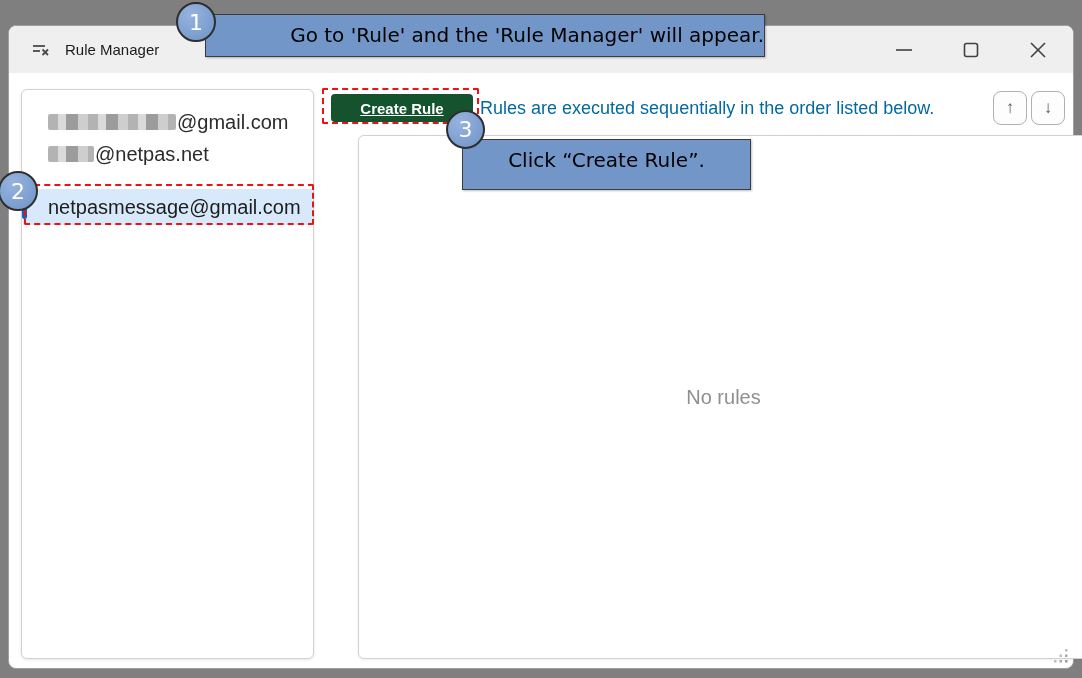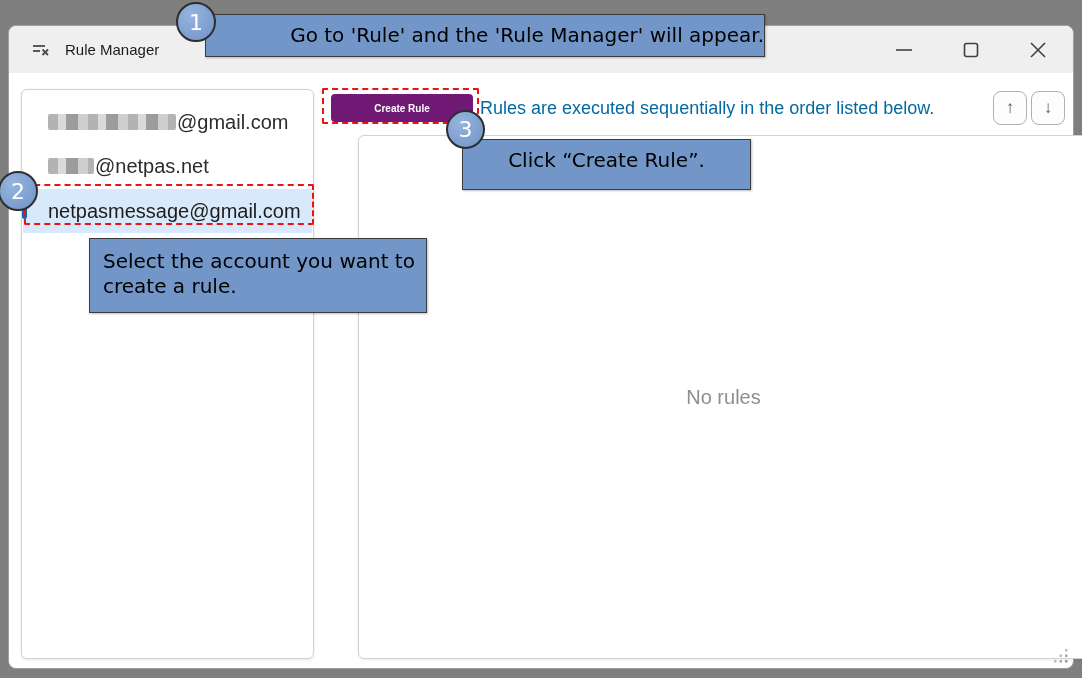--- a/index.html
+++ b/index.html
@@ -15,40 +15,40 @@
   .titlebar { position:absolute; left:0; top:0; right:0; height:47px; background:#efefef;
               border-radius:8px 8px 0 0; display:flex; align-items:center; }
   .app-icon { margin-left:22px; display:flex; align-items:center; }
   .title { margin-left:14px; font-size:15px; color:#1b1b1b; }
   .win-controls { margin-left:auto; display:flex; gap:21px; padding-right:12px; }
   .win-btn { width:46px; height:32px; display:flex; align-items:center; justify-content:center;
              background:transparent; border:none; cursor:default; }
 
   
   .create-rule { position:absolute; left:322px; top:68px; width:142px; height:28px;
-                 background:#701a75; color:#ffffff; border:none; border-radius:4px;
-                 font-size:10px; font-weight:600; font-family:inherit; }
+                 background:#14532d; color:#ffffff; border:none; border-radius:4px;
+                 font-size:15px; font-weight:600; font-family:inherit;text-decoration:underline; }
   .info-text { position:absolute; left:471px; top:68px; height:28px; line-height:28px;
                font-size:18px; color:#0369a1; white-space:nowrap; }
   .arrow-btn { position:absolute; top:65px; width:34px; height:34px; background:#fdfdfd;
                border:1px solid #b1b1b1; border-radius:8px; font-size:17px; color:#565656;
                display:flex; align-items:center; justify-content:center; font-family:inherit; }
   .arrow-btn.up { left:984px; }
   .arrow-btn.down { left:1022px; }
 
   
   .sidebar { position:absolute; left:12px; top:63px; width:293px; height:570px;
              background:#ffffff; border:1px solid #d2d2d2; border-radius:6px;
              box-shadow:0 1px 3px rgba(0,0,0,0.10); }
   .account-row { position:absolute; left:1px; right:1px; height:40px; display:flex;
                  align-items:center; padding-left:25px; font-size:20px; color:#2c2c2c;
                  white-space:nowrap; }
   .row-1 { top:12px; }
-  .row-2 { top:56px; }
-  .row-3 { top:99px; height:44px; background:#d7e9fa; color:#1d1d1d; }
+  .row-2 { top:44px; }
+  .row-3 { top:99px; height:36px; background:#d7e9fa; color:#1d1d1d; }
   .mask { display:inline-block; height:16px; border-radius:2px; margin-right:1px;
           background:repeating-linear-gradient(90deg,#b3b3b3 0 10px,#dadada 10px 18px,
                      #9c9c9c 18px 30px,#cecece 30px 40px); filter:blur(0.4px); }
   .mask-lg { width:128px; }
   .mask-sm { width:46px; }
   .accent-bar { position:absolute; left:0; top:110px; width:5px; height:19px;
                 background:#0f63bd; border-radius:3px; }
 
   
   .main-panel { position:absolute; left:318px; top:109px; width:731px; height:524px;
@@ -152,21 +152,20 @@
       <rect x="11" y="0" width="2.5" height="2.5" fill="#bdbdbd"></rect>
       <rect x="5.5" y="5.5" width="2.5" height="2.5" fill="#bdbdbd"></rect>
       <rect x="0" y="11" width="2.5" height="2.5" fill="#bdbdbd"></rect>
     </svg>
   </div>
 
   <div class="dash-box dash-create"></div>
   <div class="dash-box dash-account"></div>
 
   <div class="callout callout-1">Go to 'Rule' and the 'Rule Manager' will appear.</div>
-  <div class="callout callout-2">Select the account you want to create a rule.</div>
   <div class="callout callout-3">Click “Create Rule”.</div>
 
   <div class="step-circle circle-1">
     <span>1</span>
   </div>
   <div class="step-circle circle-2">
     <span>2</span>
   </div>
   <div class="step-circle circle-3">
     <span>3</span>

